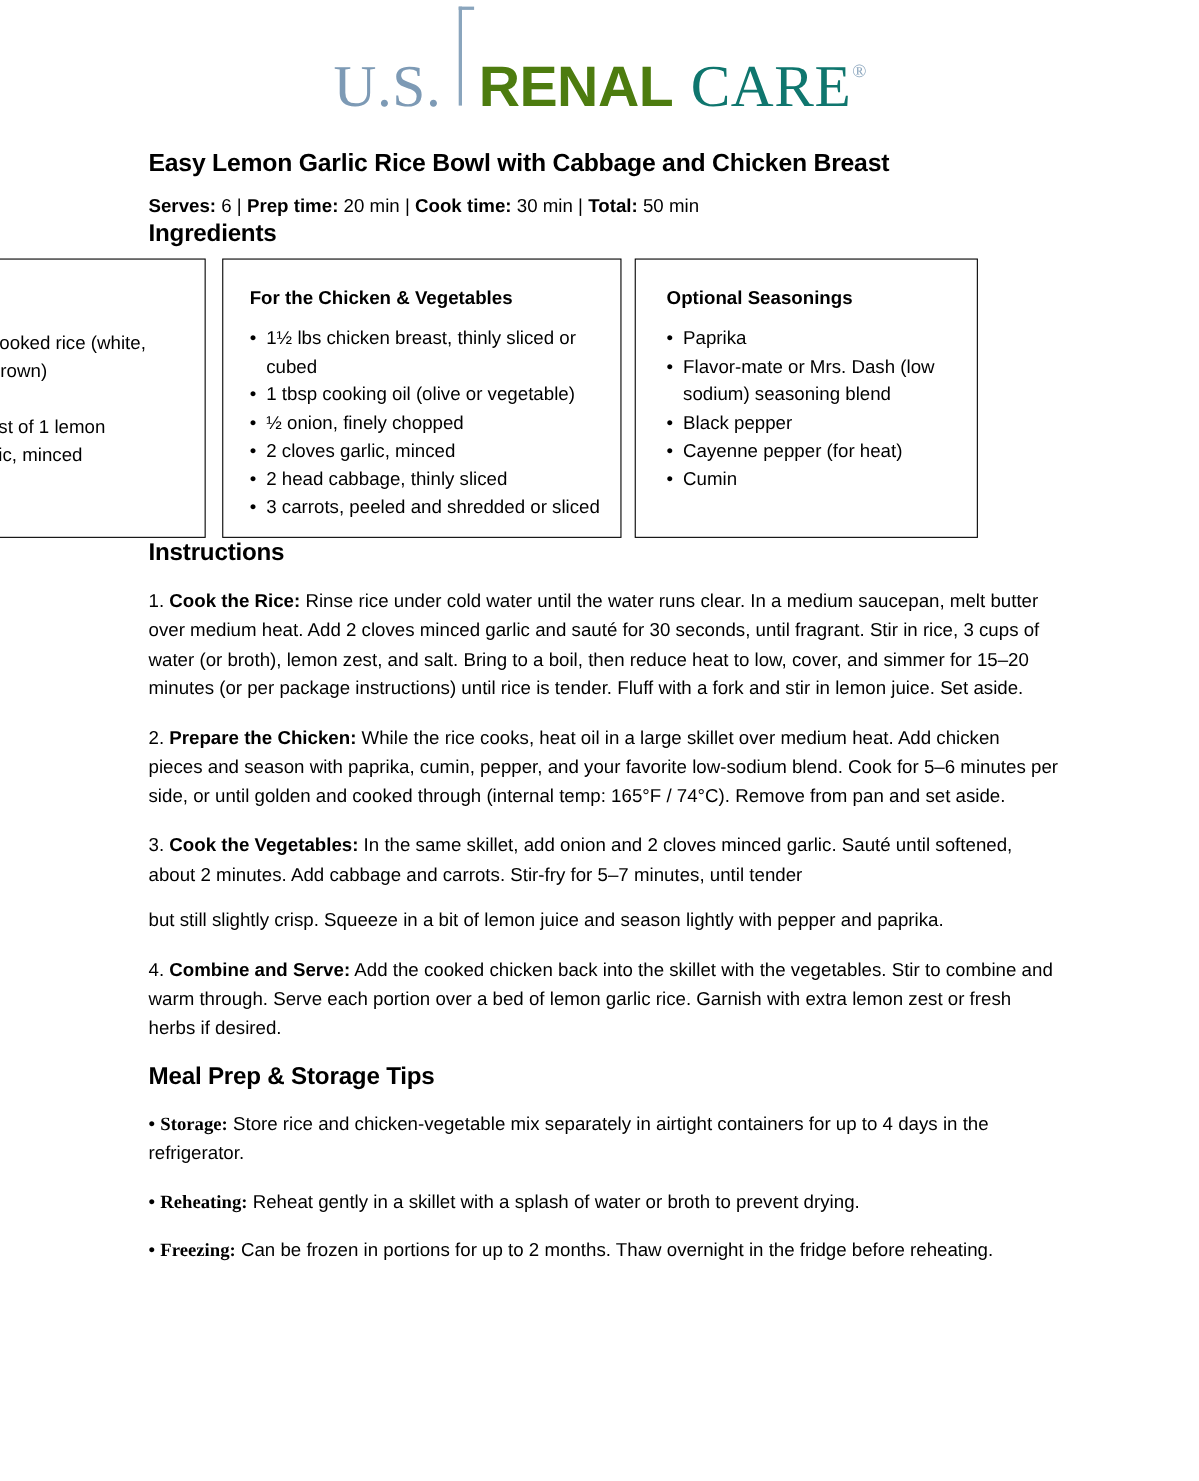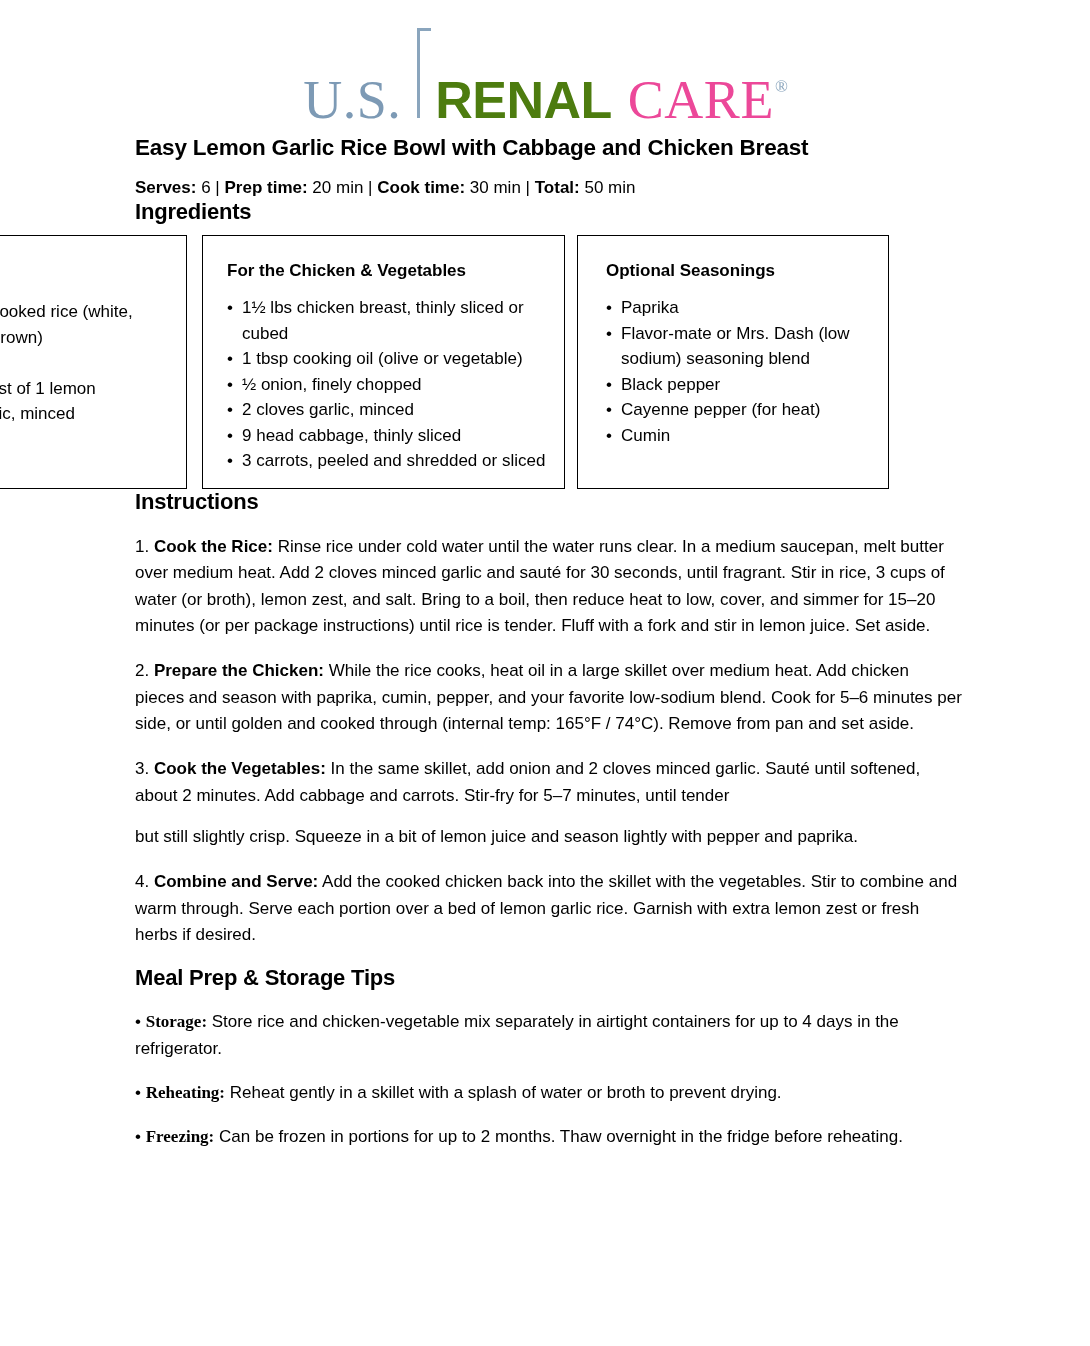--- a/index.html
+++ b/index.html
@@ -15,21 +15,21 @@
     font-family: "Liberation Sans", sans-serif;
     color: #000000;
     overflow: hidden;
   }
 
   
   .logo-wrap {
     width: 100%;
     height: 118px;
     display: flex;
-    align-items: flex-end;
+    align-items: flex-start;
     justify-content: center;
     padding-top: 22px;
   }
   .logo {
     display: flex;
     align-items: baseline;
     position: relative;
     height: 74px;
   }
   .logo-us {
@@ -66,21 +66,21 @@
     font-weight: bold;
     font-size: 52px;
     letter-spacing: -0.5px;
     color: #4d7c0f;
     line-height: 1;
   }
   .logo-care {
     font-family: "Liberation Serif", serif;
     font-size: 54px;
     letter-spacing: 0.5px;
-    color: #ec4899;
+    color: #0f766e;
     line-height: 1;
     margin-left: 16px;
   }
   .logo-reg {
     font-family: "Liberation Serif", serif;
     font-size: 17px;
     color: #8aa5bd;
     vertical-align: super;
     position: relative;
     top: -26px;
@@ -237,21 +237,21 @@
       </ul>
     </div>
 
     <div class="ibox box2">
       <h3>For the Chicken &amp; Vegetables</h3>
       <ul>
         <li>1½ lbs chicken breast, thinly sliced or cubed</li>
         <li>1 tbsp cooking oil (olive or vegetable)</li>
         <li>½ onion, finely chopped</li>
         <li>2 cloves garlic, minced</li>
-        <li>9 head cabbage, thinly sliced</li>
+        <li>2 head cabbage, thinly sliced</li>
         <li>3 carrots, peeled and shredded or sliced</li>
       </ul>
     </div>
 
     <div class="ibox box3">
       <h3>Optional Seasonings</h3>
       <ul>
         <li>Paprika</li>
         <li>Flavor-mate or Mrs. Dash (low sodium) seasoning blend</li>
         <li>Black pepper</li>

